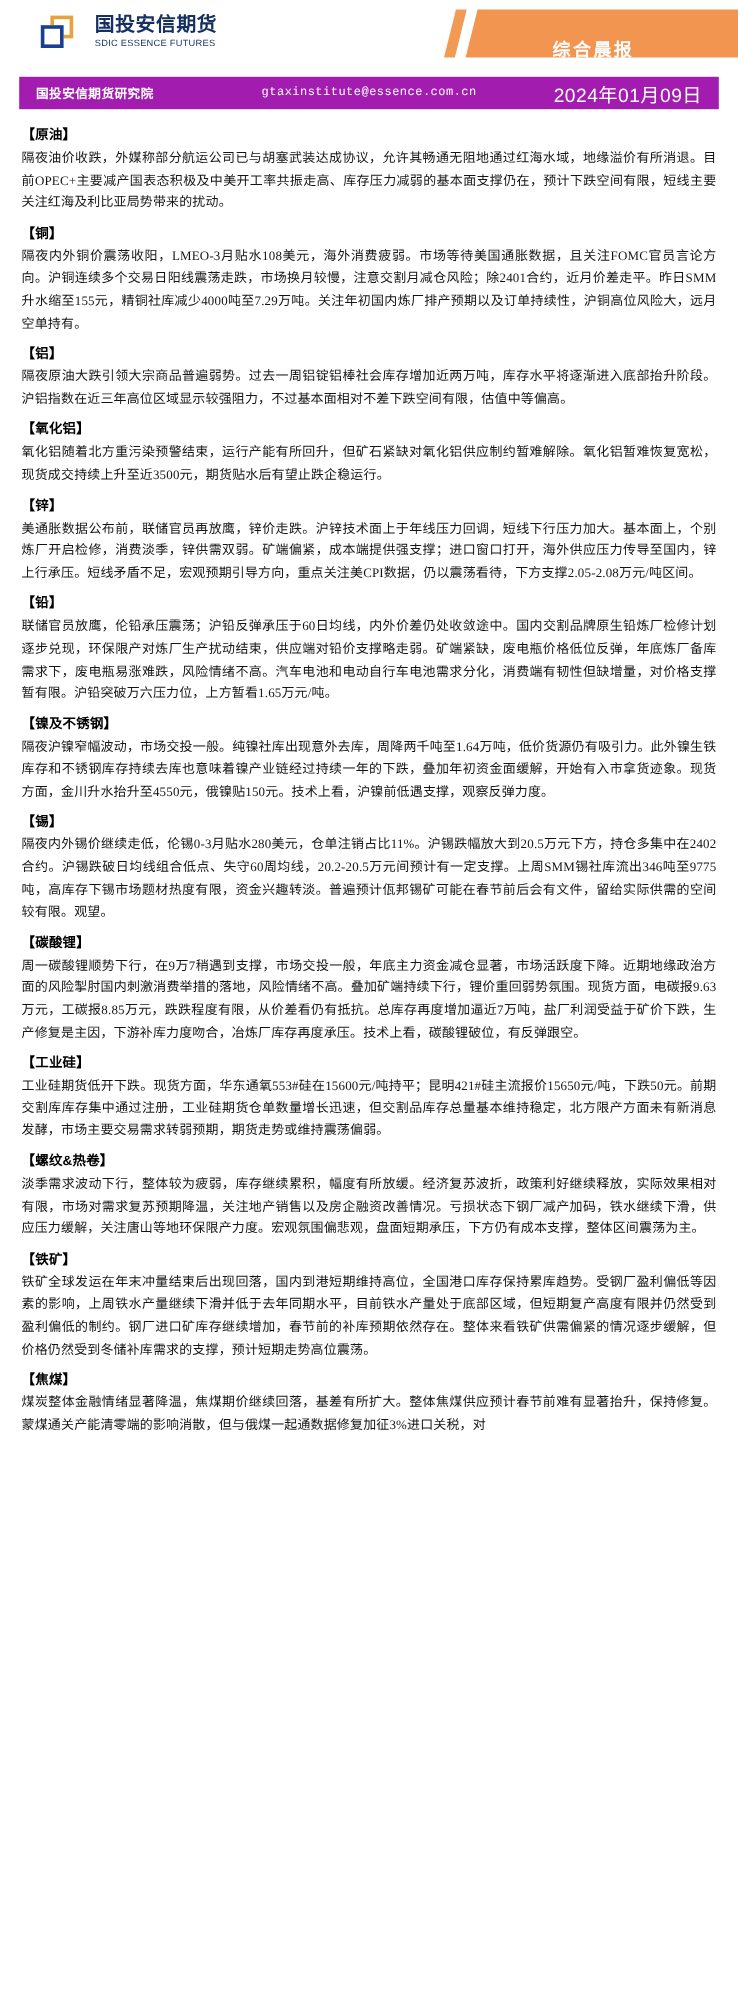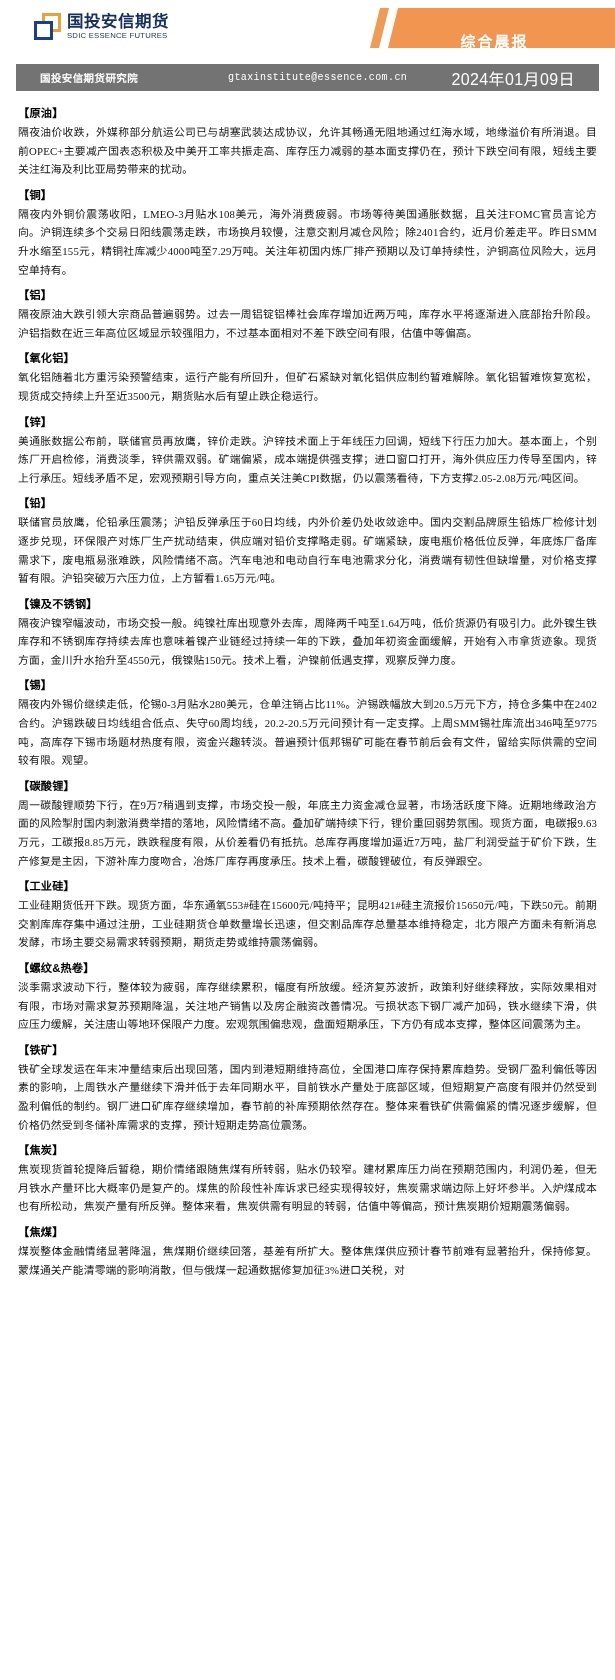--- a/index.html
+++ b/index.html
@@ -23,21 +23,21 @@
     position: relative;
     height: 58px;
     padding: 0;
   }
   .logo-block {
     position: absolute;
     left: 34px;
     top: 13px;
     display: flex;
     align-items: center;
-    gap: 6px;
+    gap: 18px;
   }
   .logo-mark {
     position: relative;
     width: 27px;
     height: 27px;
     flex: 0 0 27px;
   }
   .logo-mark .sq-orange {
     position: absolute;
     right: 0;
@@ -120,28 +120,28 @@
     font-weight: bold;
     font-size: 15px;
     letter-spacing: 2px;
     padding-right: 14px;
   }
 
   
   .info-bar {
     margin: 6px 16px 0 16px;
     height: 27px;
-    background: #737373;
+    background: #a21caf;
     color: #ffffff;
     display: flex;
     align-items: center;
     font-family: "Liberation Sans", "DejaVu Sans", sans-serif;
     font-size: 10.5px;
     letter-spacing: 0.4px;
-    padding: 0 24px;
+    padding: 0 14px;
     position: relative;
   }
   .info-inst { width: 180px; font-weight: bold; }
   .info-mail {
     flex: 1;
     text-align: left;
     padding-left: 8px;
     font-family: "Liberation Mono", "DejaVu Sans Mono", monospace;
     font-size: 10px;
   }
@@ -250,20 +250,16 @@
   </div>
   <div class="section">
     <p class="sec-title">【螺纹&amp;热卷】</p>
     <p class="sec-body">淡季需求波动下行，整体较为疲弱，库存继续累积，幅度有所放缓。经济复苏波折，政策利好继续释放，实际效果相对有限，市场对需求复苏预期降温，关注地产销售以及房企融资改善情况。亏损状态下钢厂减产加码，铁水继续下滑，供应压力缓解，关注唐山等地环保限产力度。宏观氛围偏悲观，盘面短期承压，下方仍有成本支撑，整体区间震荡为主。</p>
   </div>
   <div class="section">
     <p class="sec-title">【铁矿】</p>
     <p class="sec-body">铁矿全球发运在年末冲量结束后出现回落，国内到港短期维持高位，全国港口库存保持累库趋势。受钢厂盈利偏低等因素的影响，上周铁水产量继续下滑并低于去年同期水平，目前铁水产量处于底部区域，但短期复产高度有限并仍然受到盈利偏低的制约。钢厂进口矿库存继续增加，春节前的补库预期依然存在。整体来看铁矿供需偏紧的情况逐步缓解，但价格仍然受到冬储补库需求的支撑，预计短期走势高位震荡。</p>
   </div>
   <div class="section">
-    <p class="sec-title">【焦炭】</p>
-    <p class="sec-body">焦炭现货首轮提降后暂稳，期价情绪跟随焦煤有所转弱，贴水仍较窄。建材累库压力尚在预期范围内，利润仍差，但无月铁水产量环比大概率仍是复产的。煤焦的阶段性补库诉求已经实现得较好，焦炭需求端边际上好坏参半。入炉煤成本也有所松动，焦炭产量有所反弹。整体来看，焦炭供需有明显的转弱，估值中等偏高，预计焦炭期价短期震荡偏弱。</p>
-  </div>
-  <div class="section">
     <p class="sec-title">【焦煤】</p>
     <p class="sec-body">煤炭整体金融情绪显著降温，焦煤期价继续回落，基差有所扩大。整体焦煤供应预计春节前难有显著抬升，保持修复。蒙煤通关产能清零端的影响消散，但与俄煤一起通数据修复加征3%进口关税，对</p>
   </div>
 </div>
 
 </body></html>

